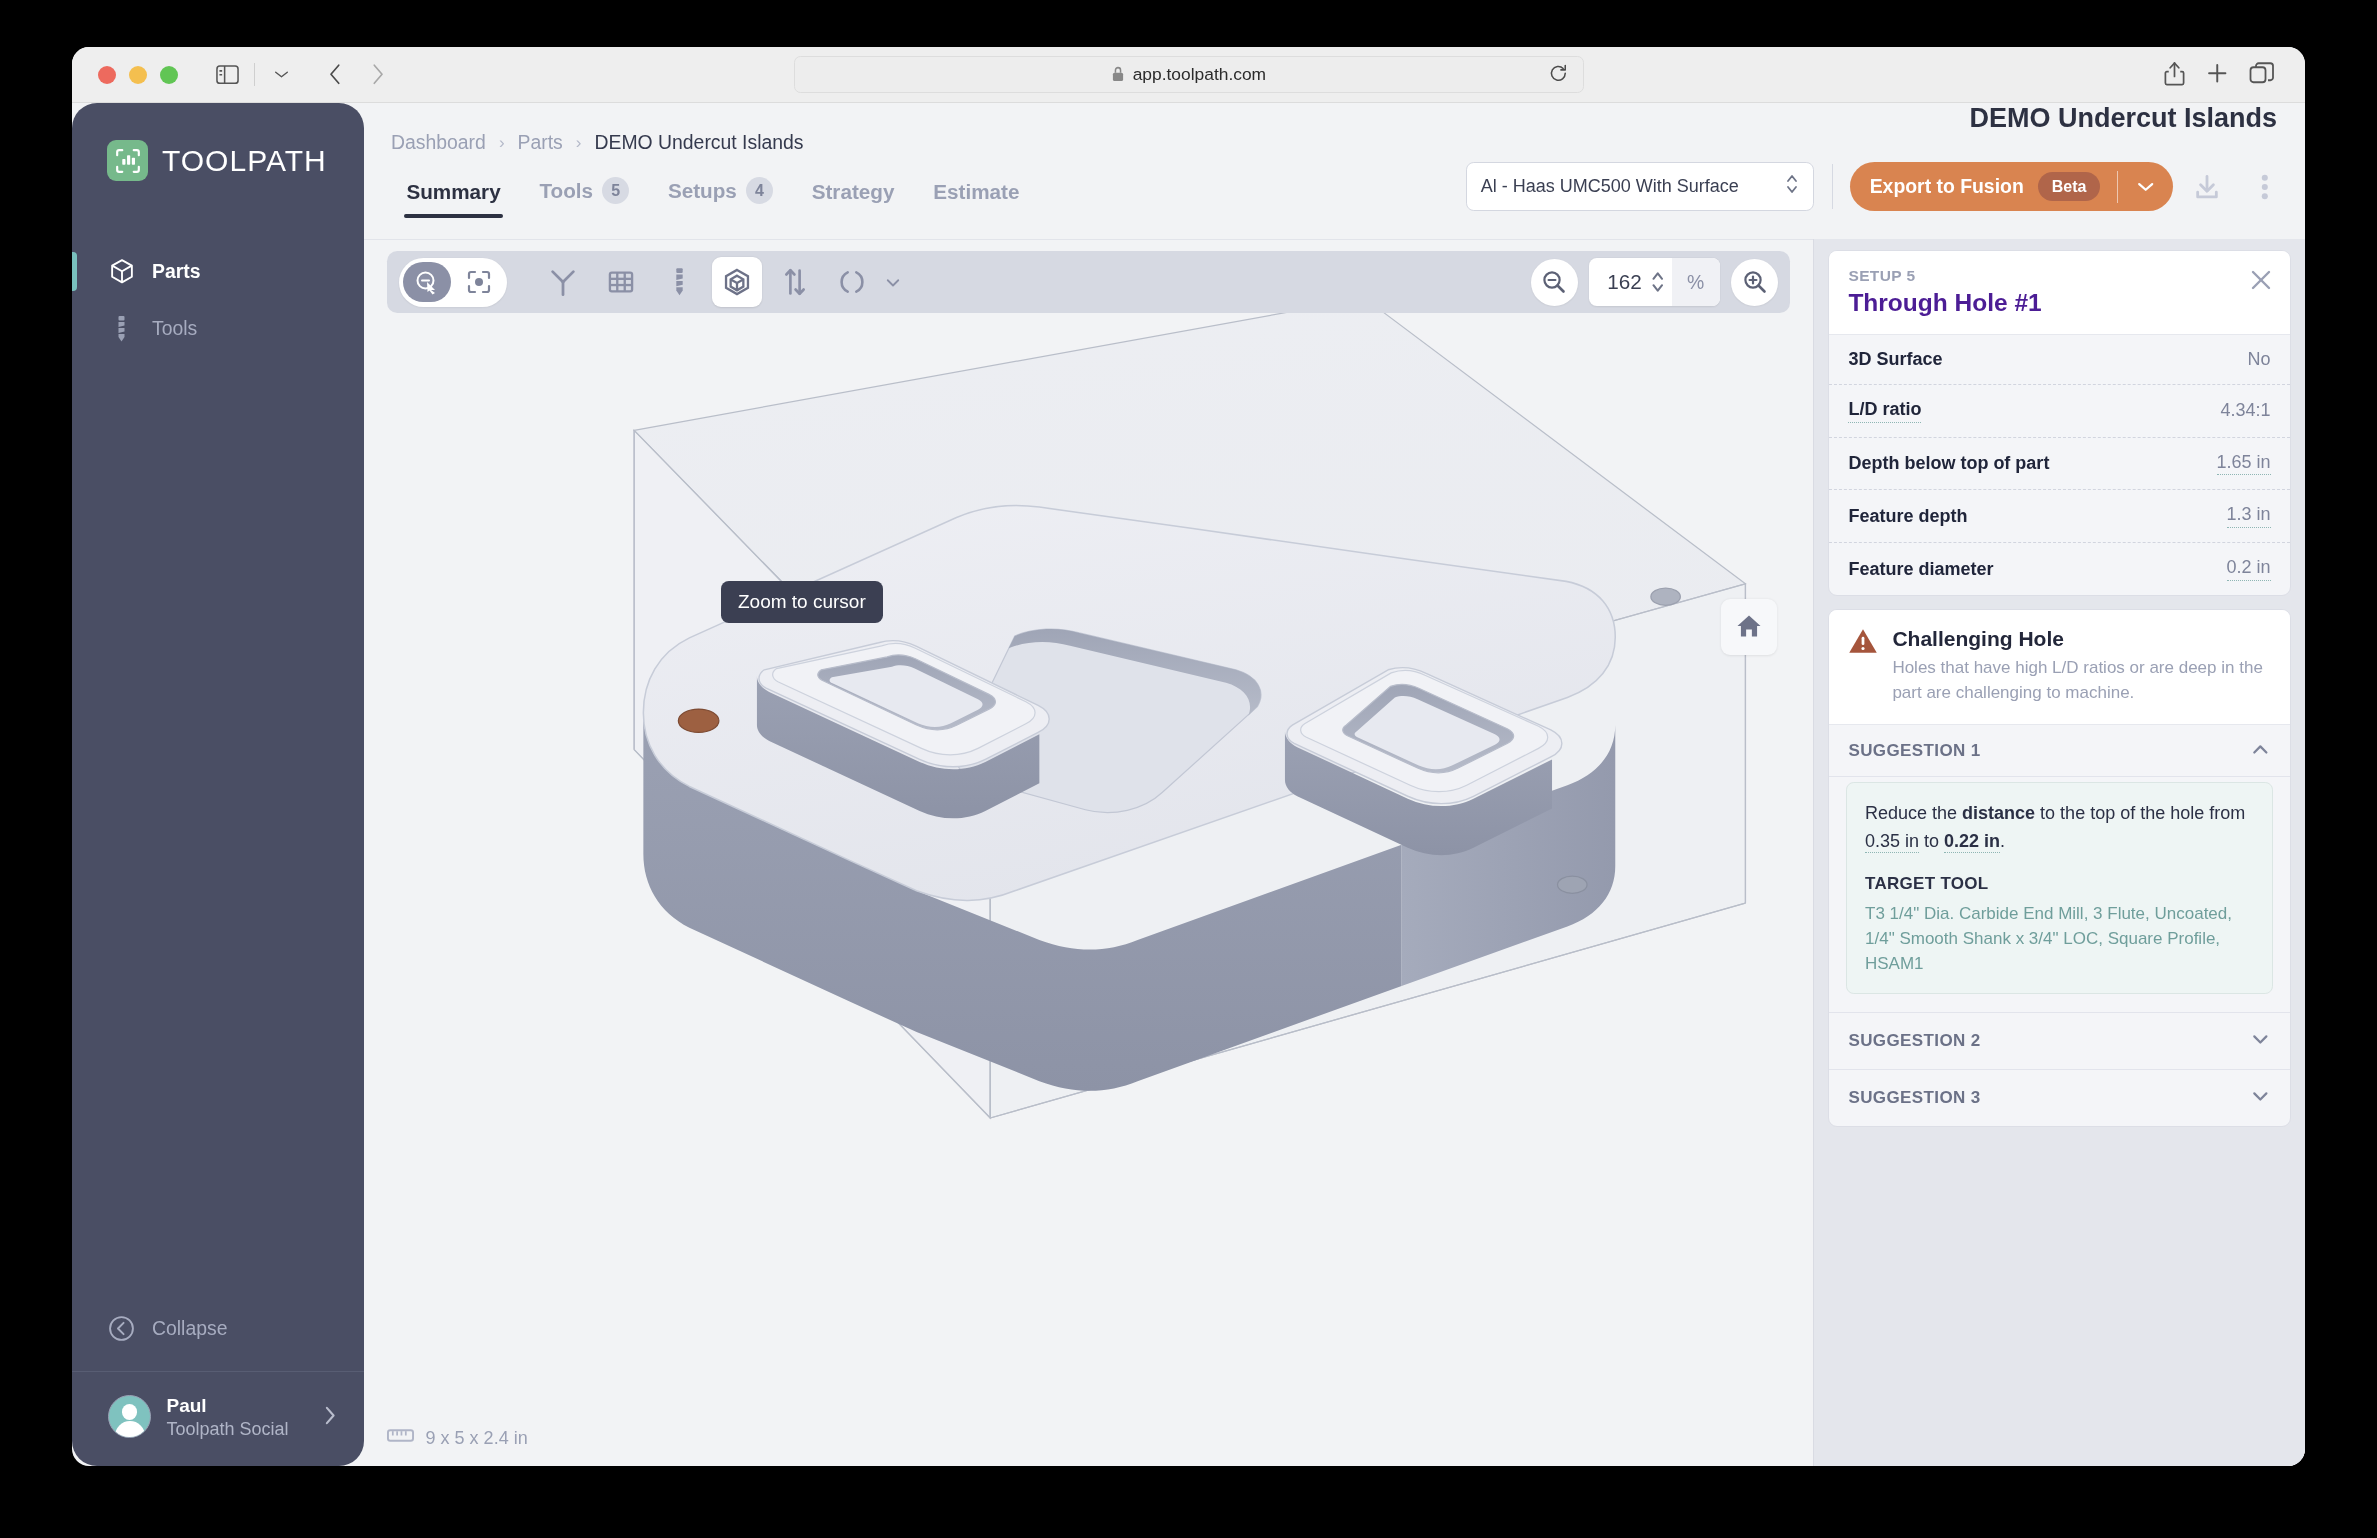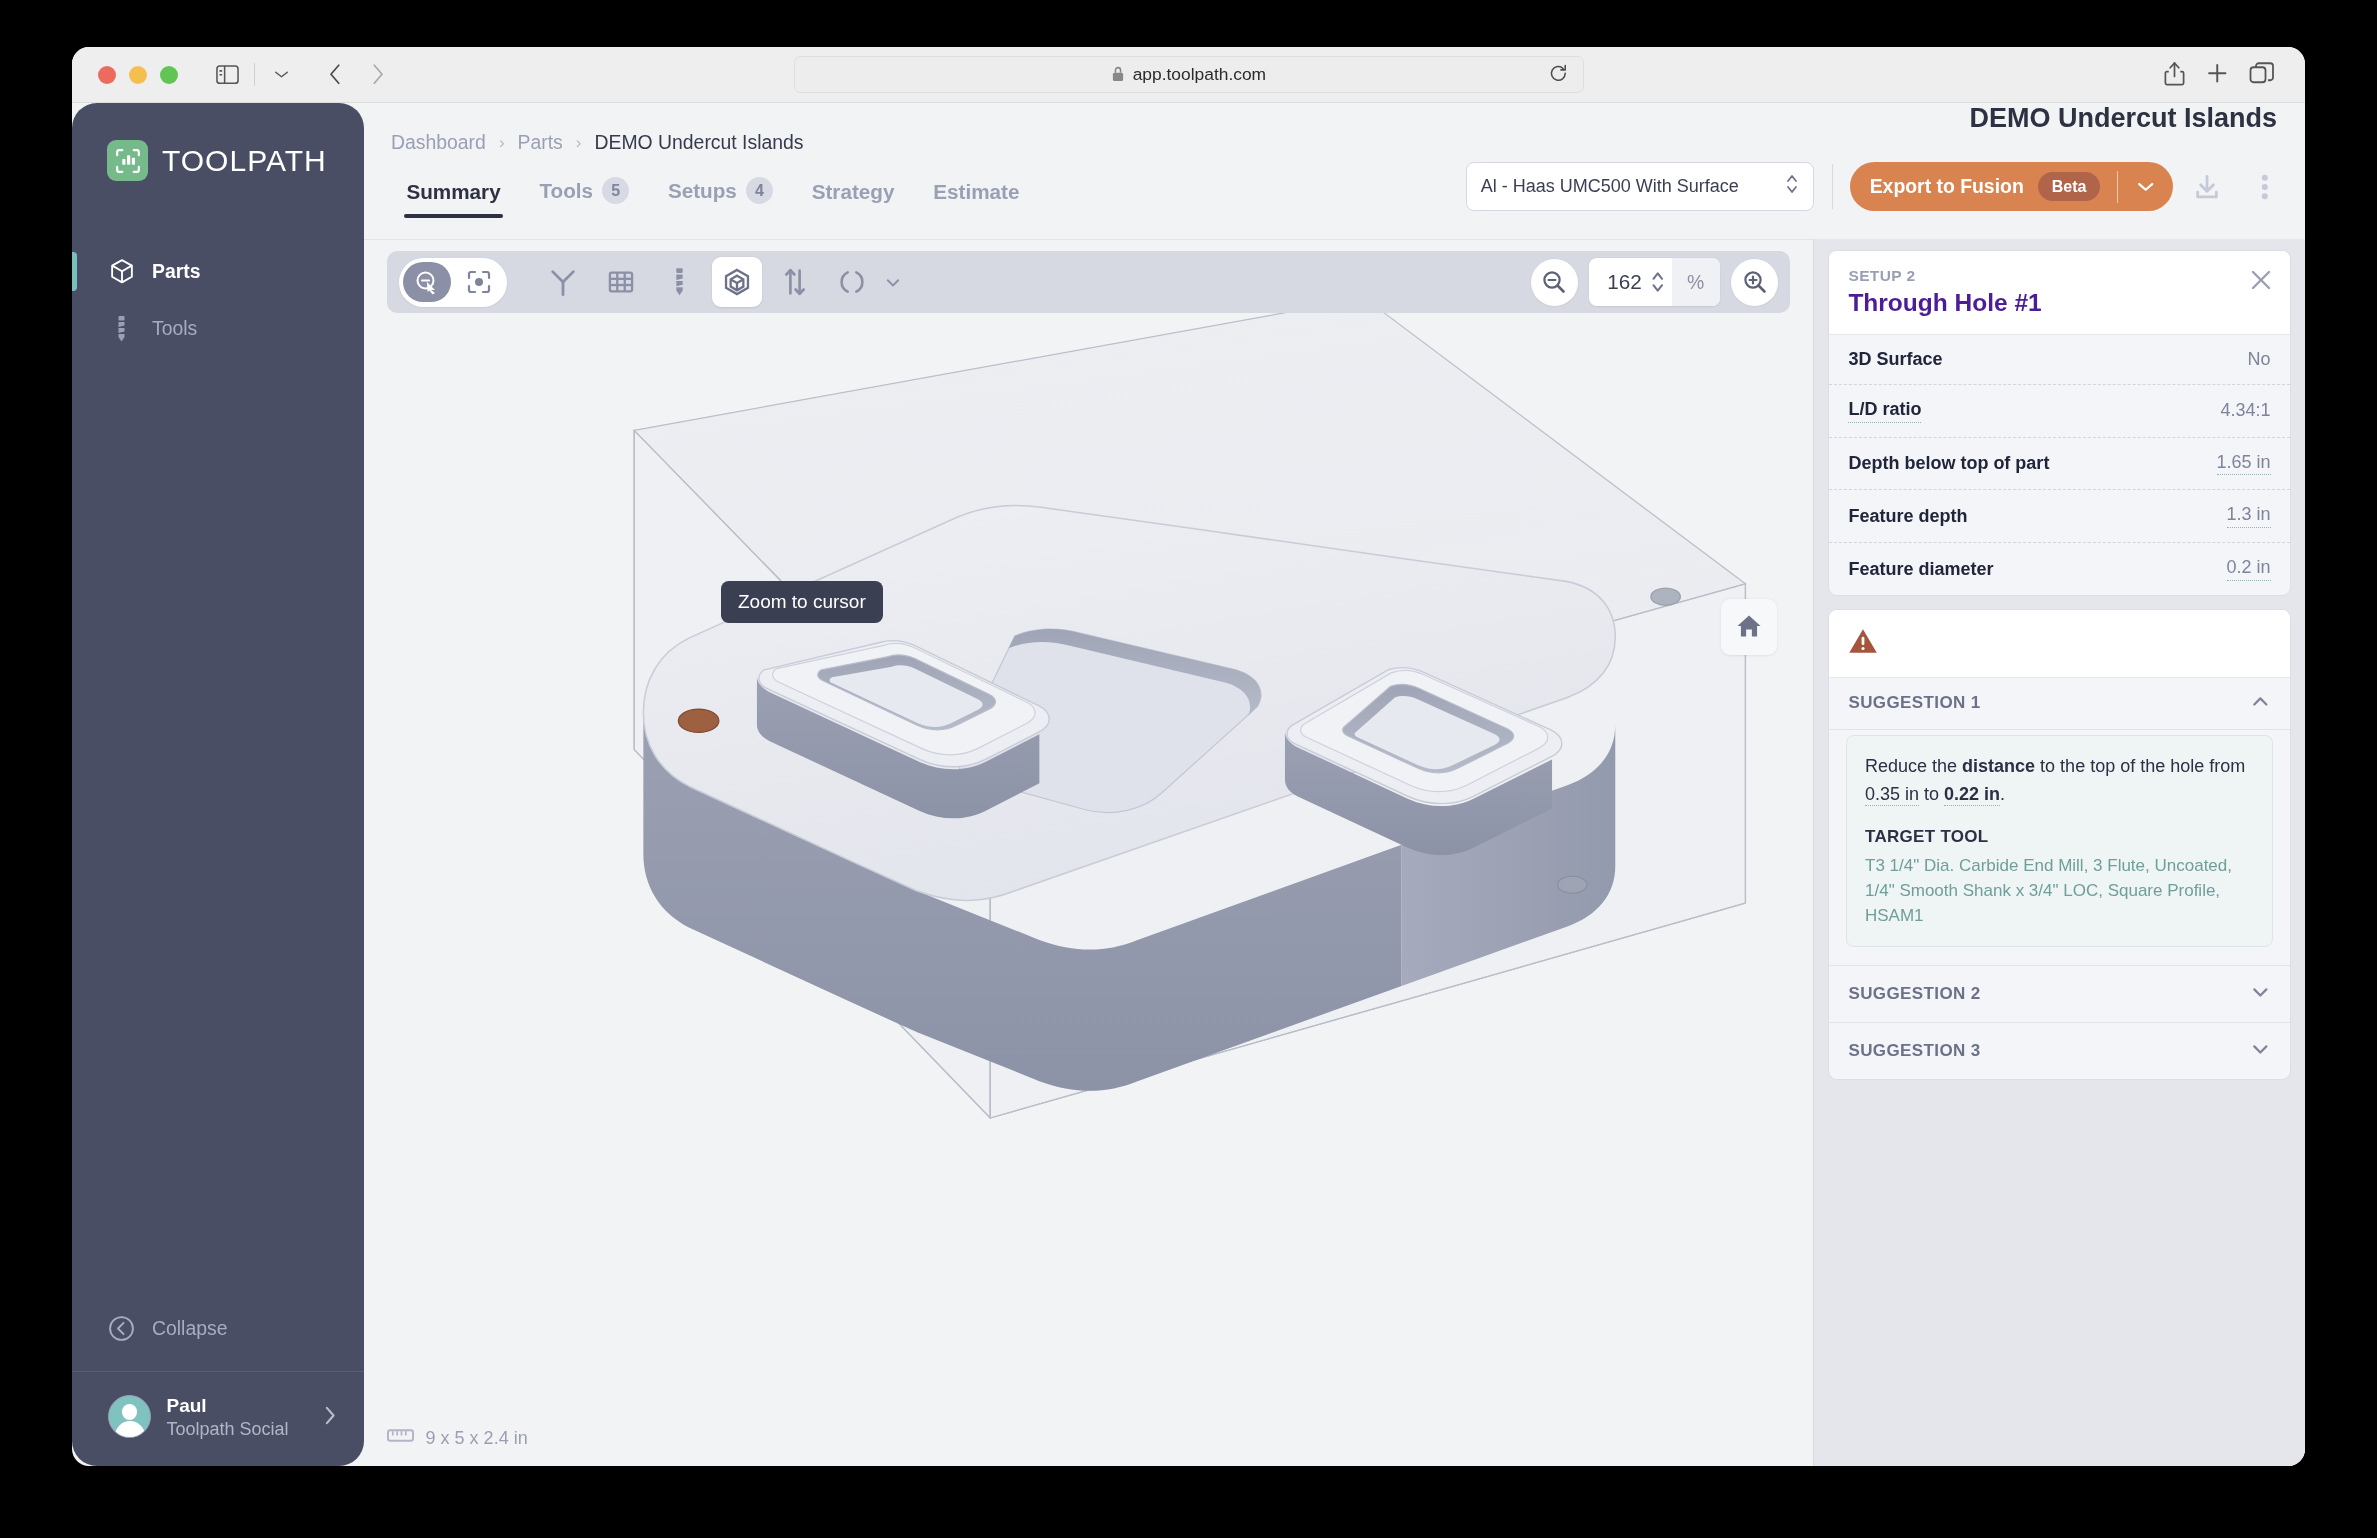--- a/index.html
+++ b/index.html
@@ -730,21 +730,21 @@
                   <line x1="19.5" y1="3.5" x2="19.5" y2="8" stroke="#b0b5c7" stroke-width="1.8"></line>
                 </svg>
             </span>
             <span>9 x 5 x 2.4 in</span>
           </div>
         </div>
 
         <div class="rpanel">
           <div class="card">
             <div class="card-head">
-              <div class="setup-label">SETUP 2</div>
+              <div class="setup-label">SETUP 5</div>
               <div class="setup-title">Through Hole #1</div>
               <span class="close-x">
                 <svg width="22" height="22" viewBox="0 0 22 22">
                     <line x1="3" y1="3" x2="19" y2="19" stroke="#9aa0b4" stroke-width="2.4" stroke-linecap="round"></line>
                     <line x1="19" y1="3" x2="3" y2="19" stroke="#9aa0b4" stroke-width="2.4" stroke-linecap="round"></line>
                   </svg>
               </span>
             </div>
             <div>
               <div class="kv">
@@ -772,20 +772,24 @@
 
           <div class="card">
             <div class="warn-head">
               <span style="flex:0 0 30px">
                 <svg width="30" height="28" viewBox="0 0 24 22">
                     <path d="M12 1.6 L23 20.4 H1 Z" fill="#a5553c"></path>
                     <rect x="10.9" y="7.6" width="2.2" height="6.6" rx="1.1" fill="#fff"></rect>
                     <circle cx="12" cy="17" r="1.25" fill="#fff"></circle>
                   </svg>
               </span>
+              <div>
+                <div class="warn-title">Challenging Hole</div>
+                <div class="warn-desc">Holes that have high L/D ratios or are deep in the part are challenging to machine.</div>
+              </div>
             </div>
 
             <div class="sugg-head">
               <span>SUGGESTION 1</span>
               <span>
                 <svg width="20.7" height="14" viewBox="0 0 24 16">
                     <polyline points="5,12 12,5 19,12" fill="none" stroke="#7e849a" stroke-width="2.6" stroke-linecap="round" stroke-linejoin="round"></polyline>
                   </svg>
               </span>
             </div>

